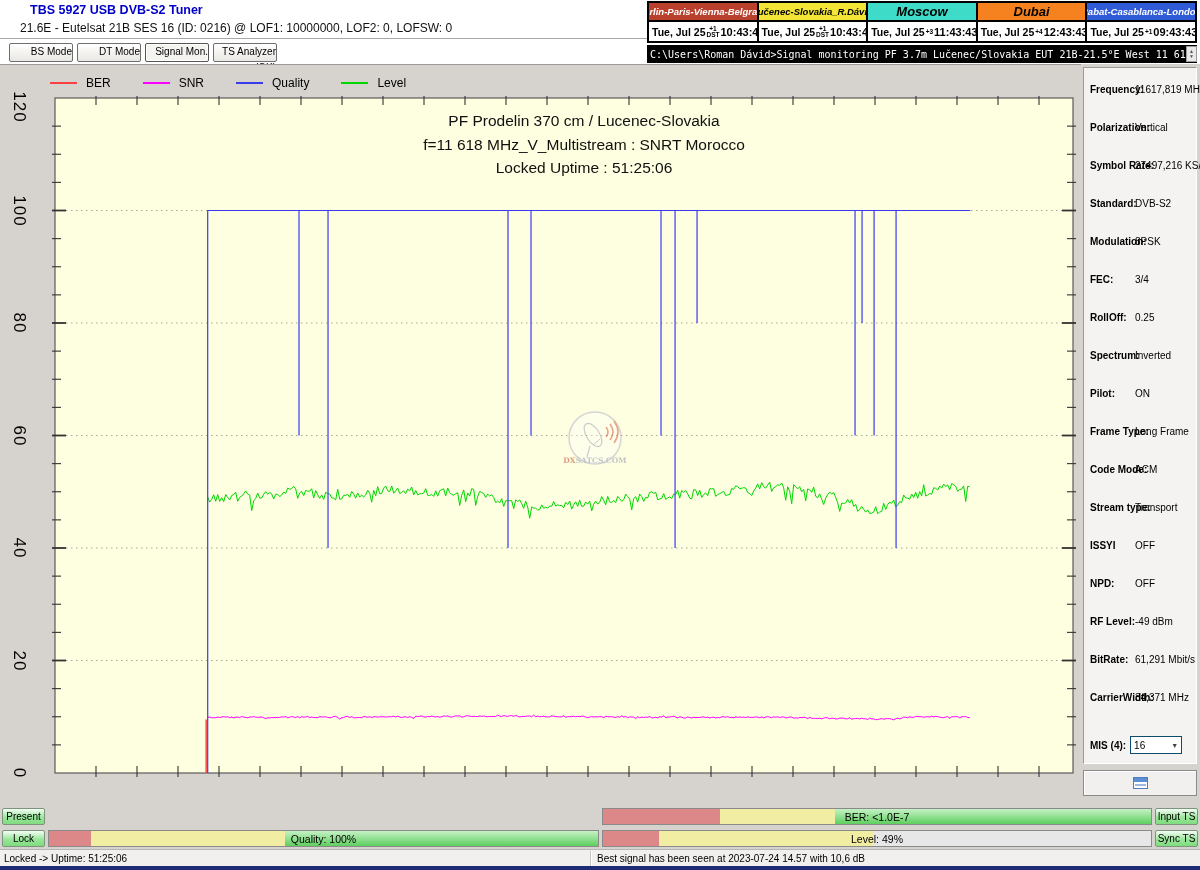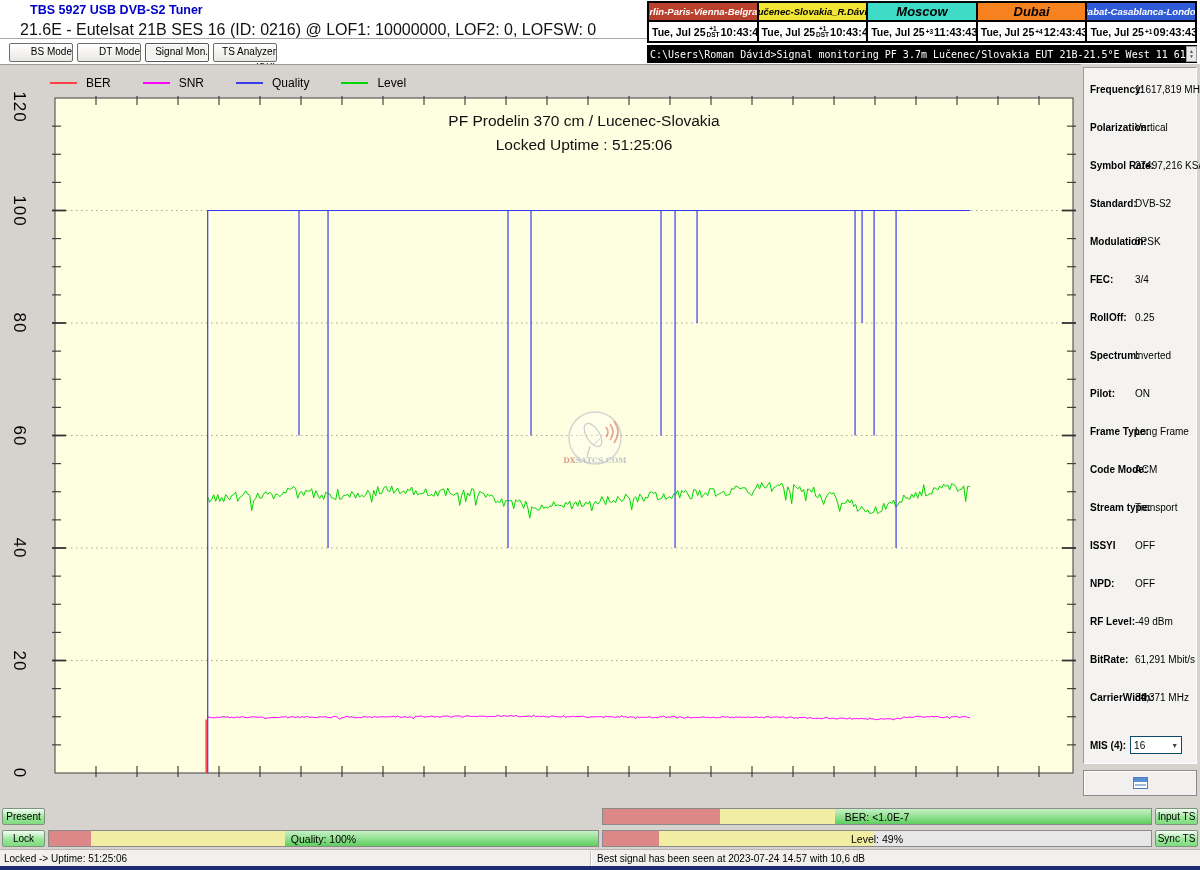--- a/index.html
+++ b/index.html
@@ -1,21 +1,21 @@
 <!DOCTYPE html>
 <html><head>
 <meta charset="utf-8">
 <style>
   html,body{margin:0;padding:0;background:#888;}
   #app{position:relative;width:1200px;height:870px;background:#d6d3ce;overflow:hidden;
        font-family:"Liberation Sans",sans-serif;color:#000;}
   
   .header{position:absolute;left:0;top:0;width:1200px;height:64px;background:#ffffff;}
   .app-title{position:absolute;left:30px;top:3px;font-size:12.5px;font-weight:bold;color:#0000c8;}
-  .app-subtitle{position:absolute;left:20px;top:21px;font-size:16px;color:#111;}
+  .app-subtitle{position:absolute;left:20px;top:21px;font-size:12px;color:#111;}
   .header-line{position:absolute;left:0;top:38px;width:648px;border-top:1px solid #a8a8a8;}
   .tabs{position:absolute;left:9px;top:43px;display:flex;gap:4px;}
   .tab{width:62px;height:17px;line-height:16px;text-align:right;font-size:10px;
        background:linear-gradient(#ffffff,#e9e7e2);border:1px solid #6e6e6e;border-radius:2px;cursor:pointer;}
   .tab.active{background:#f4f3f0;box-shadow:inset 0 0 0 1px #fff;border-color:#555;}
   
   .clocks{position:absolute;left:647px;top:1px;width:550px;height:42px;display:flex;
           border:2px solid #000;box-sizing:border-box;background:#fff;}
   .clock{flex:1 1 0;display:flex;flex-direction:column;border-right:2px solid #000;min-width:0;}
   .clock:last-child{border-right:none;}
@@ -294,20 +294,21 @@
         <line x1="951" y1="676" x2="951" y2="687" stroke="#333" stroke-width="1.1"></line>
         <line x1="992" y1="6" x2="992" y2="15" stroke="#333" stroke-width="1.1"></line>
         <line x1="992" y1="676" x2="992" y2="687" stroke="#333" stroke-width="1.1"></line>
         <line x1="159.173" y1="683" x2="159.173" y2="629.5625" stroke="#ff5050" stroke-width="1.6"></line>
         <polyline points="160.7,407.0 162.7,412.1 164.7,409.4 166.7,404.8 168.7,411.3 170.7,404.6 172.7,411.4 174.7,407.6 176.7,411.7 178.7,404.5 180.7,407.6 182.7,409.9 184.7,405.5 186.7,404.6 188.7,402.2 190.7,411.3 192.7,407.3 194.7,406.2 196.7,403.9 198.7,400.9 200.7,404.1 202.7,405.2 204.7,420.6 206.7,410.8 208.7,408.4 210.7,403.0 212.7,408.0 214.7,408.1 216.7,404.2 218.7,401.6 220.7,404.3 222.7,402.4 224.7,404.0 226.7,409.0 228.7,404.2 230.7,404.3 232.7,406.6 234.7,405.0 236.7,402.0 238.7,403.3 240.7,398.1 242.7,399.3 244.7,398.7 246.7,396.3 248.7,398.9 250.7,408.3 252.7,402.8 254.7,401.5 256.7,405.6 258.7,400.4 260.7,401.2 262.7,401.2 264.7,398.7 266.7,408.0 268.7,400.6 270.7,404.8 272.7,408.4 274.7,404.9 276.7,409.4 278.7,402.3 280.7,403.5 282.7,404.0 284.7,408.0 286.7,408.2 288.7,409.8 290.7,399.3 292.7,409.2 294.7,408.9 296.7,405.3 298.7,405.4 300.7,404.4 302.7,407.3 304.7,401.4 306.7,404.2 308.7,408.2 310.7,403.0 312.7,407.0 314.7,405.2 316.7,406.9 318.7,405.0 320.7,400.3 322.7,403.1 324.7,412.2 326.7,400.3 328.7,405.9 330.7,396.6 332.7,403.8 334.7,403.4 336.7,398.1 338.7,396.0 340.7,400.7 342.7,401.7 344.7,395.9 346.7,403.2 348.7,400.7 350.7,398.0 352.7,403.5 354.7,402.4 356.7,400.9 358.7,403.6 360.7,399.1 362.7,400.8 364.7,397.0 366.7,404.8 368.7,400.5 370.7,404.9 372.7,403.7 374.7,403.8 376.7,403.1 378.7,398.7 380.7,405.3 382.7,405.6 384.7,404.4 386.7,406.4 388.7,400.8 390.7,406.1 392.7,400.7 394.7,399.7 396.7,398.8 398.7,405.9 400.7,398.0 402.7,402.7 404.7,404.5 406.7,405.2 408.7,403.7 410.7,402.8 412.7,415.4 414.7,405.2 416.7,399.9 418.7,411.7 420.7,403.0 422.7,406.1 424.7,398.7 426.7,399.4 428.7,415.3 430.7,406.4 432.7,401.4 434.7,402.6 436.7,403.3 438.7,407.4 440.7,404.1 442.7,406.0 444.7,404.8 446.7,407.4 448.7,412.6 450.7,411.1 452.7,412.8 454.7,408.6 456.7,416.4 458.7,410.7 460.7,410.7 462.7,410.7 464.7,410.7 466.7,418.6 468.7,409.9 470.7,411.5 472.7,409.9 474.7,413.6 476.7,418.3 478.7,411.2 480.7,417.0 482.7,428.2 484.7,416.9 486.7,418.1 488.7,418.1 490.7,420.0 492.7,419.6 494.7,414.9 496.7,418.4 498.7,417.1 500.7,418.1 502.7,416.0 504.7,416.3 506.7,411.6 508.7,416.0 510.7,414.7 512.7,415.7 514.7,415.3 516.7,417.8 518.7,412.3 520.7,414.6 522.7,411.0 524.7,419.1 526.7,414.7 528.7,411.8 530.7,416.3 532.7,410.2 534.7,416.4 536.7,416.1 538.7,412.0 540.7,414.2 542.7,411.2 544.7,420.8 546.7,414.2 548.7,411.1 550.7,414.0 552.7,412.4 554.7,406.6 556.7,410.4 558.7,414.7 560.7,406.4 562.7,411.8 564.7,412.6 566.7,410.3 568.7,412.6 570.7,406.4 572.7,408.7 574.7,411.4 576.7,409.8 578.7,404.1 580.7,406.7 582.7,408.8 584.7,419.9 586.7,408.6 588.7,406.7 590.7,412.1 592.7,404.0 594.7,406.5 596.7,411.4 598.7,407.2 600.7,408.0 602.7,402.3 604.7,401.9 606.7,403.4 608.7,402.3 610.7,409.9 612.7,408.9 614.7,408.4 616.7,403.7 618.7,409.4 620.7,407.9 622.7,406.8 624.7,408.6 626.7,404.1 628.7,404.4 630.7,400.3 632.7,408.1 634.7,400.5 636.7,402.4 638.7,400.5 640.7,403.8 642.7,408.1 644.7,409.0 646.7,399.7 648.7,399.9 650.7,405.5 652.7,400.2 654.7,407.4 656.7,404.5 658.7,402.9 660.7,405.7 662.7,398.7 664.7,398.9 666.7,398.7 668.7,406.4 670.7,404.5 672.7,403.7 674.7,402.5 676.7,401.3 678.7,405.5 680.7,404.9 682.7,404.5 684.7,398.5 686.7,399.3 688.7,396.0 690.7,396.5 692.7,398.8 694.7,398.2 696.7,397.7 698.7,398.0 700.7,402.5 702.7,403.5 704.7,405.6 706.7,401.0 708.7,398.1 710.7,393.9 712.7,398.9 714.7,392.6 716.7,396.7 718.7,398.1 720.7,395.1 722.7,392.2 724.7,401.5 726.7,397.7 728.7,396.7 730.7,394.8 732.7,395.4 734.7,393.0 736.7,397.9 738.7,410.3 740.7,396.8 742.7,401.3 744.7,413.7 746.7,394.6 748.7,396.8 750.7,398.9 752.7,396.7 754.7,401.8 756.7,399.4 758.7,410.8 760.7,398.9 762.7,399.8 764.7,402.3 766.7,397.1 768.7,406.3 770.7,407.7 772.7,403.9 774.7,409.3 776.7,414.5 778.7,408.1 780.7,404.5 782.7,402.2 784.7,403.9 786.7,402.7 788.7,407.3 790.7,412.9 792.7,421.4 794.7,413.1 796.7,413.5 798.7,412.9 800.7,409.5 802.7,413.0 804.7,409.7 806.7,416.4 808.7,414.3 810.7,421.4 812.7,419.4 814.7,416.4 816.7,419.4 818.7,422.1 820.7,419.9 822.7,423.5 824.7,423.1 826.7,422.1 828.7,416.7 830.7,423.7 832.7,422.0 834.7,421.5 836.7,413.3 838.7,419.4 840.7,414.5 842.7,412.1 844.7,413.3 846.7,410.0 848.7,416.8 850.7,415.4 852.7,411.6 854.7,412.5 856.7,405.0 858.7,408.0 860.7,408.0 862.7,409.2 864.7,404.1 866.7,407.5 868.7,402.3 870.7,408.3 872.7,401.5 874.7,405.9 876.7,394.7 878.7,406.0 880.7,405.0 882.7,403.5 884.7,404.2 886.7,397.8 888.7,398.3 890.7,400.0 892.7,396.0 894.7,398.1 896.7,394.1 898.7,396.6 900.7,394.9 902.7,399.9 904.7,393.6 906.7,394.7 908.7,396.2 910.7,401.3 912.7,399.5 914.7,399.2 916.7,395.9 918.7,411.5 920.7,396.3 922.7,396.6" fill="none" stroke="#00d500" stroke-width="1"></polyline>
         <polyline points="160.7,627.3 162.7,627.1 164.7,627.8 166.7,627.7 168.7,627.7 170.7,627.0 172.7,627.5 174.7,627.0 176.7,626.6 178.7,627.1 180.7,626.8 182.7,627.7 184.7,627.0 186.7,627.9 188.7,627.2 190.7,627.1 192.7,627.6 194.7,626.5 196.7,627.1 198.7,627.5 200.7,627.7 202.7,627.1 204.7,627.0 206.7,626.6 208.7,627.2 210.7,627.3 212.7,627.2 214.7,626.9 216.7,627.8 218.7,628.6 220.7,627.8 222.7,627.9 224.7,627.5 226.7,627.7 228.7,627.4 230.7,627.6 232.7,627.4 234.7,626.8 236.7,627.1 238.7,626.5 240.7,627.8 242.7,627.1 244.7,626.6 246.7,627.0 248.7,627.6 250.7,626.5 252.7,627.8 254.7,626.6 256.7,627.2 258.7,626.9 260.7,626.4 262.7,627.6 264.7,627.0 266.7,627.5 268.7,627.6 270.7,627.6 272.7,626.6 274.7,627.0 276.7,626.9 278.7,626.8 280.7,627.4 282.7,627.7 284.7,627.5 286.7,626.4 288.7,626.4 290.7,627.5 292.7,629.1 294.7,627.8 296.7,627.5 298.7,626.6 300.7,626.4 302.7,627.5 304.7,626.6 306.7,627.7 308.7,627.7 310.7,627.6 312.7,627.5 314.7,627.7 316.7,626.4 318.7,626.8 320.7,627.4 322.7,626.6 324.7,627.6 326.7,626.8 328.7,626.7 330.7,627.2 332.7,626.8 334.7,626.8 336.7,626.7 338.7,627.0 340.7,626.9 342.7,626.7 344.7,626.7 346.7,626.2 348.7,627.1 350.7,626.1 352.7,627.0 354.7,627.5 356.7,626.9 358.7,626.8 360.7,627.5 362.7,626.7 364.7,627.3 366.7,628.6 368.7,626.1 370.7,626.5 372.7,626.2 374.7,626.0 376.7,626.9 378.7,627.1 380.7,626.5 382.7,626.8 384.7,626.0 386.7,626.7 388.7,626.9 390.7,626.5 392.7,627.3 394.7,626.7 396.7,626.0 398.7,626.2 400.7,625.9 402.7,626.8 404.7,627.1 406.7,626.4 408.7,625.9 410.7,626.0 412.7,625.8 414.7,627.1 416.7,626.8 418.7,625.9 420.7,625.8 422.7,626.1 424.7,626.5 426.7,626.3 428.7,626.5 430.7,626.6 432.7,626.0 434.7,626.3 436.7,626.0 438.7,626.6 440.7,626.8 442.7,626.4 444.7,626.6 446.7,626.5 448.7,626.5 450.7,625.0 452.7,626.2 454.7,626.4 456.7,625.6 458.7,626.0 460.7,626.4 462.7,625.7 464.7,625.6 466.7,626.4 468.7,625.4 470.7,626.2 472.7,626.9 474.7,626.6 476.7,626.4 478.7,626.4 480.7,626.0 482.7,626.0 484.7,626.8 486.7,625.1 488.7,626.8 490.7,626.0 492.7,626.8 494.7,626.5 496.7,626.2 498.7,626.8 500.7,626.9 502.7,626.9 504.7,625.8 506.7,626.2 508.7,626.5 510.7,626.8 512.7,626.9 514.7,626.8 516.7,625.7 518.7,627.3 520.7,626.7 522.7,626.7 524.7,626.6 526.7,626.2 528.7,626.8 530.7,626.4 532.7,626.7 534.7,626.2 536.7,626.3 538.7,627.1 540.7,627.5 542.7,627.1 544.7,626.6 546.7,627.0 548.7,626.7 550.7,626.9 552.7,626.6 554.7,626.7 556.7,627.6 558.7,626.3 560.7,626.6 562.7,626.9 564.7,626.7 566.7,627.1 568.7,627.5 570.7,626.5 572.7,627.3 574.7,625.8 576.7,627.0 578.7,626.5 580.7,627.7 582.7,626.9 584.7,627.0 586.7,627.1 588.7,628.5 590.7,626.8 592.7,627.7 594.7,627.1 596.7,627.5 598.7,627.2 600.7,627.3 602.7,626.5 604.7,627.8 606.7,627.8 608.7,627.3 610.7,627.8 612.7,626.7 614.7,627.1 616.7,625.8 618.7,627.7 620.7,627.0 622.7,627.0 624.7,626.7 626.7,626.2 628.7,627.2 630.7,627.8 632.7,626.8 634.7,627.2 636.7,628.0 638.7,628.0 640.7,626.9 642.7,627.5 644.7,628.0 646.7,627.3 648.7,627.7 650.7,627.4 652.7,627.5 654.7,627.1 656.7,626.9 658.7,627.5 660.7,627.2 662.7,627.9 664.7,627.4 666.7,627.2 668.7,628.0 670.7,627.5 672.7,627.8 674.7,626.8 676.7,626.7 678.7,627.3 680.7,626.6 682.7,627.6 684.7,627.2 686.7,627.8 688.7,626.9 690.7,627.3 692.7,626.9 694.7,627.4 696.7,627.1 698.7,627.6 700.7,626.8 702.7,627.4 704.7,627.3 706.7,627.4 708.7,626.8 710.7,627.2 712.7,627.7 714.7,626.9 716.7,627.9 718.7,627.0 720.7,626.6 722.7,627.2 724.7,627.7 726.7,626.8 728.7,627.2 730.7,626.8 732.7,627.5 734.7,627.0 736.7,626.9 738.7,627.9 740.7,627.7 742.7,627.0 744.7,627.1 746.7,628.2 748.7,627.7 750.7,628.3 752.7,627.4 754.7,627.7 756.7,627.2 758.7,627.6 760.7,628.6 762.7,627.3 764.7,628.3 766.7,628.4 768.7,628.4 770.7,628.5 772.7,628.2 774.7,628.8 776.7,628.2 778.7,627.5 780.7,627.9 782.7,628.8 784.7,628.2 786.7,628.3 788.7,628.9 790.7,628.9 792.7,628.1 794.7,628.1 796.7,628.2 798.7,628.8 800.7,628.8 802.7,627.7 804.7,629.2 806.7,628.7 808.7,628.6 810.7,628.5 812.7,628.9 814.7,628.3 816.7,628.8 818.7,628.8 820.7,629.5 822.7,628.1 824.7,629.0 826.7,628.9 828.7,629.6 830.7,629.6 832.7,629.0 834.7,628.6 836.7,629.2 838.7,628.8 840.7,628.6 842.7,628.7 844.7,629.1 846.7,629.8 848.7,628.8 850.7,628.1 852.7,628.9 854.7,628.3 856.7,627.0 858.7,627.3 860.7,627.7 862.7,626.8 864.7,627.3 866.7,627.3 868.7,626.5 870.7,626.4 872.7,626.8 874.7,626.7 876.7,627.3 878.7,626.8 880.7,626.7 882.7,627.0 884.7,626.3 886.7,626.9 888.7,626.4 890.7,626.6 892.7,627.2 894.7,627.5 896.7,627.7 898.7,627.0 900.7,626.6 902.7,628.5 904.7,626.5 906.7,626.9 908.7,626.5 910.7,626.8 912.7,627.7 914.7,626.7 916.7,626.7 918.7,626.6 920.7,627.4 922.7,627.7" fill="none" stroke="#ff00ff" stroke-width="1"></polyline>
         <path d="M 160.7 683 L 160.7 120.5 L 252.0146 120.5 L 252.0146 345.5 L 252.0146 120.5 L 281.0276 120.5 L 281.0276 458 L 281.0276 120.5 L 461.01 120.5 L 461.01 458 L 461.01 120.5 L 484.0168 120.5 L 484.0168 345.5 L 484.0168 120.5 L 614.0154 120.5 L 614.0154 345.5 L 614.0154 120.5 L 628.0638 120.5 L 628.0638 458 L 628.0638 120.5 L 650.0526 120.5 L 650.0526 233 L 650.0526 120.5 L 808.0462 120.5 L 808.0462 345.5 L 808.0462 120.5 L 815.0704 120.5 L 815.0704 233 L 815.0704 120.5 L 827.0828 120.5 L 827.0828 345.5 L 827.0828 120.5 L 849.0716 120.5 L 849.0716 458 L 849.0716 120.5 L 923.182 120.5" fill="none" stroke="#3b3bee" stroke-width="1.2"></path>
       </svg>
     <div class="chart-titles" id="chart-titles">
         <div>PF Prodelin 370 cm / Lucenec-Slovakia</div>
+        <div>f=11 618 MHz_V_Multistream : SNRT Morocco</div>
         <div>Locked Uptime : 51:25:06</div>
       </div>
     <div class="watermark">
       <svg viewBox="0 0 64 64" width="64" height="64">
         <circle cx="32" cy="29" r="26" fill="#ffffff" fill-opacity="0.55" stroke="#b9b9c9" stroke-width="1.5"></circle>
         <ellipse cx="30" cy="26" rx="6.5" ry="13" fill="none" stroke="#a9a9bd" stroke-width="1.2" transform="rotate(-32 30 26)"></ellipse>
         <line x1="27" y1="37" x2="24" y2="48" stroke="#a9a9bd" stroke-width="1.2"></line>
         <line x1="30" y1="36" x2="37" y2="30" stroke="#a9a9bd" stroke-width="1"></line>
         <path d="M43 18 q4 5 0 10" fill="none" stroke="#d96a57" stroke-width="1.6"></path>
         <path d="M47 15 q6 8 0 16" fill="none" stroke="#d96a57" stroke-width="1.6"></path>

